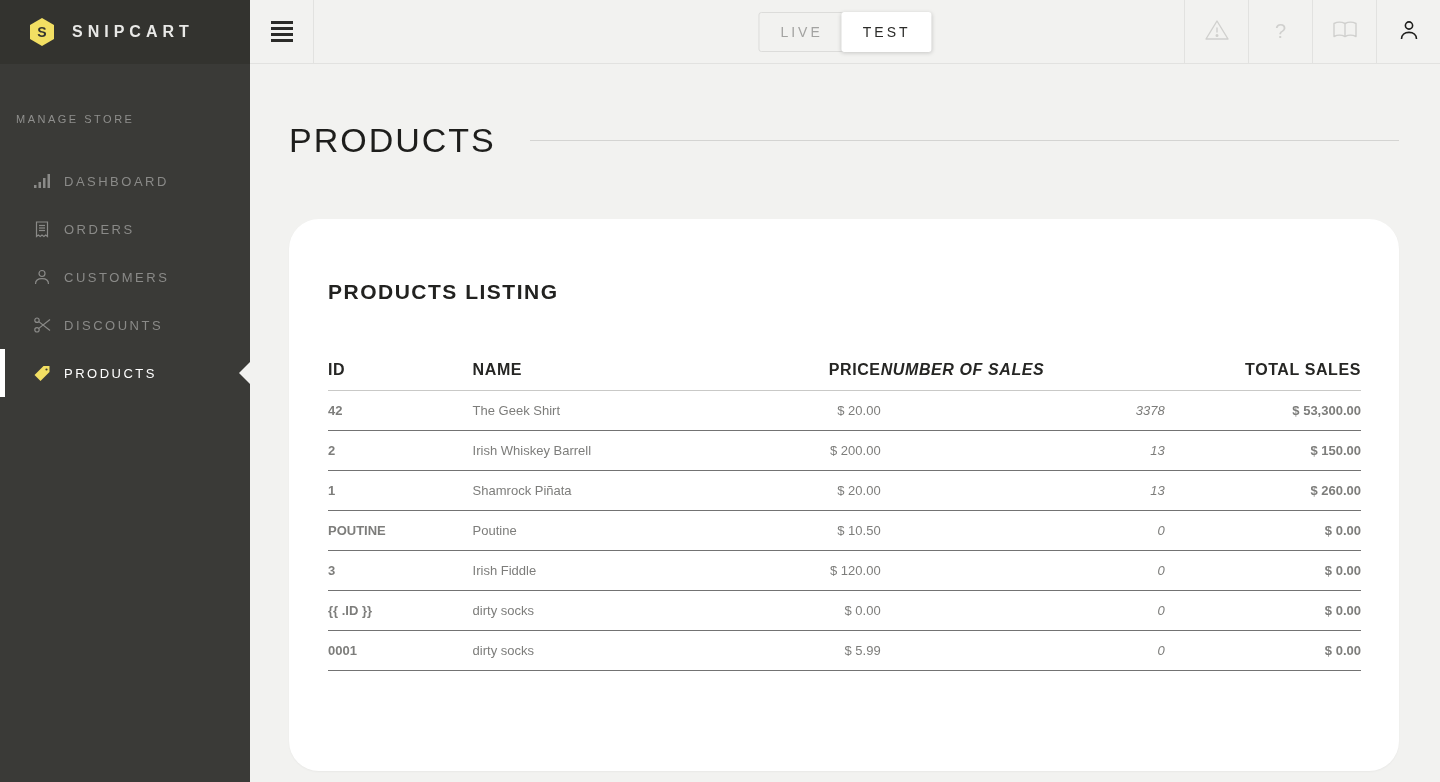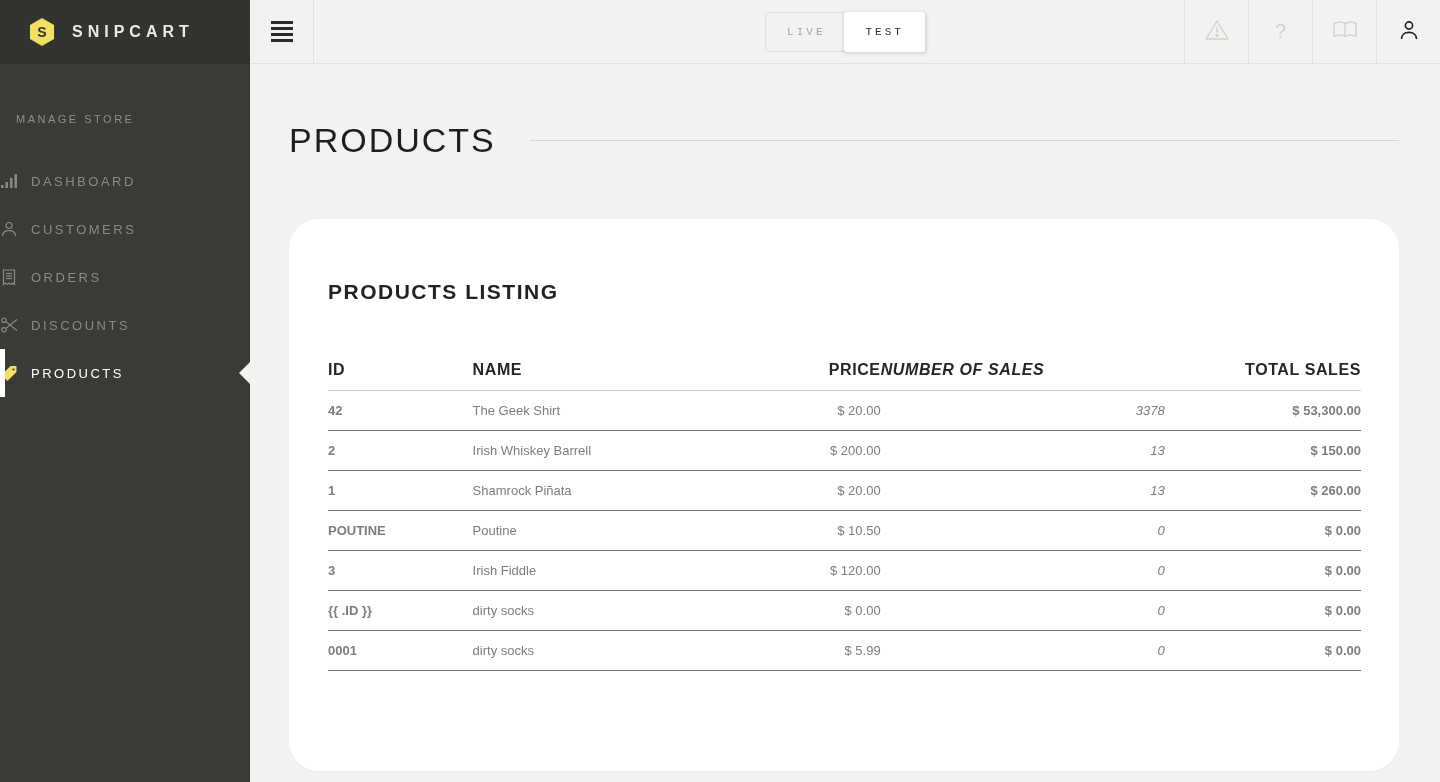--- a/index.html
+++ b/index.html
@@ -7,37 +7,37 @@
   body { font-family:"Liberation Sans", sans-serif; background:#f2f2f0; }
   .app { display:flex; width:1440px; height:782px; }
 
   
   .sidebar { width:250px; min-width:250px; height:782px; background:#3a3a37; position:relative; }
   .logo-band { height:64px; background:#33332f; display:flex; align-items:center; padding-left:28px; cursor:pointer; }
   .logo-band svg { display:block; }
   .logo-text { color:#e9e9e7; font-size:16px; letter-spacing:5px; margin-left:16px; font-weight:700; }
   .section-label { margin-top:47px; padding-left:16px; color:#8f8f8d; font-size:11px; letter-spacing:2.5px; line-height:16px; }
   .nav { margin-top:30px; }
-  .nav-item { position:relative; display:flex; align-items:center; height:48px; color:#8a8a88; font-size:13px; letter-spacing:2.5px; cursor:pointer; text-decoration:none; }
+  .nav-item { position:relative; display:flex; align-items:center; height:48px; padding-left:33px; color:#8a8a88; font-size:13px; letter-spacing:2.5px; cursor:pointer; text-decoration:none; }
   .nav-icon { width:18px; height:18px; display:flex; align-items:center; justify-content:center; margin-right:13px; }
   .nav-item.active { color:#ffffff; }
   .active-bar { position:absolute; left:0; top:0; width:5px; height:48px; background:#ffffff; }
   .active-notch { position:absolute; right:0; top:50%; margin-top:-11px; width:0; height:0;
      border-top:11px solid transparent; border-bottom:11px solid transparent; border-right:11px solid #f2f2f0; }
 
   
   .right-col { flex:1; display:flex; flex-direction:column; background:#f2f2f0; }
 
   
   .topbar { position:relative; height:64px; min-height:64px; background:#f2f2f0; border-bottom:1px solid #e2e2e0; display:flex; align-items:stretch; }
   .hamburger-cell { width:64px; border:none; border-right:1px solid #e2e2e0; background:transparent; display:flex; align-items:center; justify-content:center; cursor:pointer; }
   .hamburger { display:flex; flex-direction:column; gap:3px; }
   .hamburger span { display:block; width:22px; height:3px; background:#2b2b29; }
   .mode-toggle { position:absolute; left:50%; top:50%; transform:translate(-50%,-50%); display:flex; align-items:center; }
-  .btn-mode { height:40px; padding:0 21px; font-family:Liberation Mono, monospace; font-size:11px; letter-spacing:3px; cursor:pointer; }
+  .btn-mode { height:40px; padding:0 21px; font-family:Liberation Sans, sans-serif; font-size:14px; letter-spacing:3px; cursor:pointer; }
   .btn-live { background:transparent; border:1px solid #dcdcda; border-radius:3px; color:#a3a3a1; }
   .btn-test { background:#ffffff; border:none; border-radius:3px; color:#2b2b29; margin-left:-3px; box-shadow:0 1px 4px rgba(0,0,0,0.18); }
   .topbar-icons { margin-left:auto; display:flex; align-items:stretch; }
   .icon-cell { width:64px; border:none; border-left:1px solid #e2e2e0; background:transparent; display:flex; align-items:center; justify-content:center; cursor:pointer; }
   .help-glyph { font-size:20px; color:#d0d0ce; font-weight:400; }
 
   
   .content { flex:1; background:#f2f2f0; overflow:hidden; }
   .page-head { margin:55px 41px 0 39px; display:flex; align-items:center; }
   .page-title { font-size:34px; line-height:42px; font-weight:400; letter-spacing:2px; color:#1e1e1c; }
@@ -79,38 +79,38 @@
               <rect x="4.5" y="9" width="2.5" height="6"></rect>
             <rect x="9" y="5" width="2.5" height="10"></rect>
               <rect x="13.5" y="1" width="2.5" height="14"></rect>
           </svg>
         </span>
         <span class="nav-label">DASHBOARD</span>
       </a>
 
       <a class="nav-item">
         <span class="nav-icon">
-          <svg width="16" height="16" viewBox="0 0 16 16" fill="none" stroke="#8a8a88" stroke-width="1.2">
-            <circle cx="8" cy="4.5" r="3"></circle>
-            <path d="M1.5 15c0-3.6 2.9-5.3 6.5-5.3s6.5 1.7 6.5 5.3"></path>
-          </svg>
-        </span>
-        <span class="nav-label">CUSTOMERS</span>
-      </a>
-
-      <a class="nav-item">
-        <span class="nav-icon">
           <svg width="14" height="17" viewBox="0 0 14 17" fill="none" stroke="#8a8a88" stroke-width="1.2">
             <path d="M1.5 1h11v14.5l-1.8-1.4-1.8 1.4-1.9-1.4-1.8 1.4-1.9-1.4-1.8 1.4z"></path>
             <line x1="4" y1="4.5" x2="10" y2="4.5"></line>
               <line x1="4" y1="7" x2="10" y2="7"></line>
               <line x1="4" y1="9.5" x2="10" y2="9.5"></line>
           </svg>
         </span>
         <span class="nav-label">ORDERS</span>
+      </a>
+
+      <a class="nav-item">
+        <span class="nav-icon">
+          <svg width="16" height="16" viewBox="0 0 16 16" fill="none" stroke="#8a8a88" stroke-width="1.2">
+            <circle cx="8" cy="4.5" r="3"></circle>
+            <path d="M1.5 15c0-3.6 2.9-5.3 6.5-5.3s6.5 1.7 6.5 5.3"></path>
+          </svg>
+        </span>
+        <span class="nav-label">CUSTOMERS</span>
       </a>
 
       <a class="nav-item">
         <span class="nav-icon">
           <svg width="17" height="16" viewBox="0 0 17 16" fill="none" stroke="#8a8a88" stroke-width="1.2">
             <circle cx="3" cy="3.2" r="2.2"></circle>
               <circle cx="3" cy="12.8" r="2.2"></circle>
             <line x1="4.8" y1="4.6" x2="16" y2="13.5"></line>
               <line x1="4.8" y1="11.4" x2="16" y2="2.5"></line>
           </svg>

